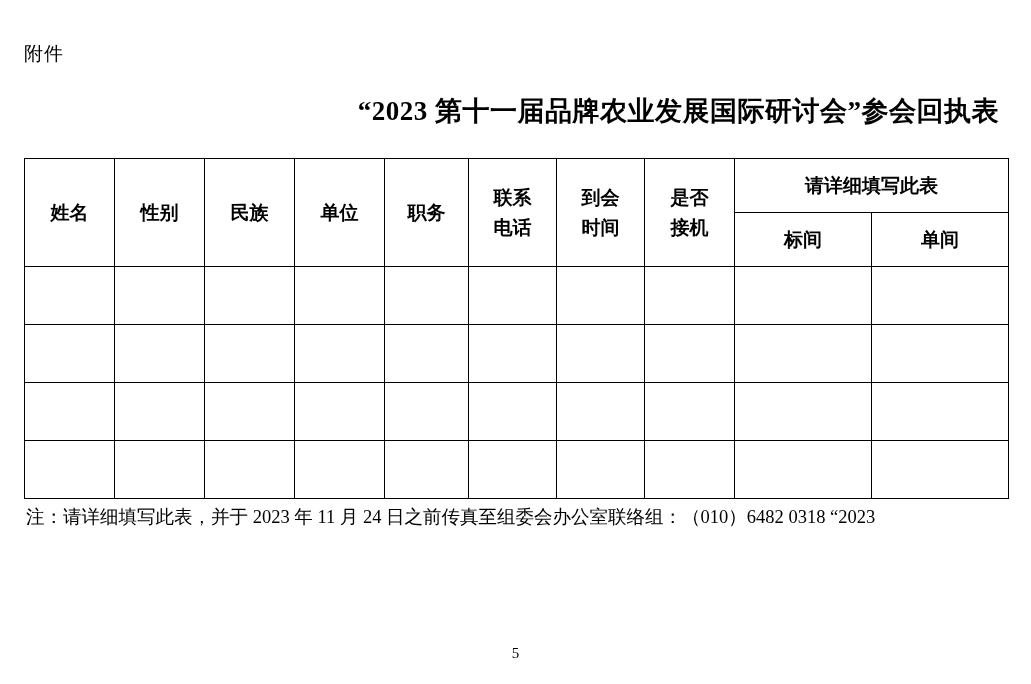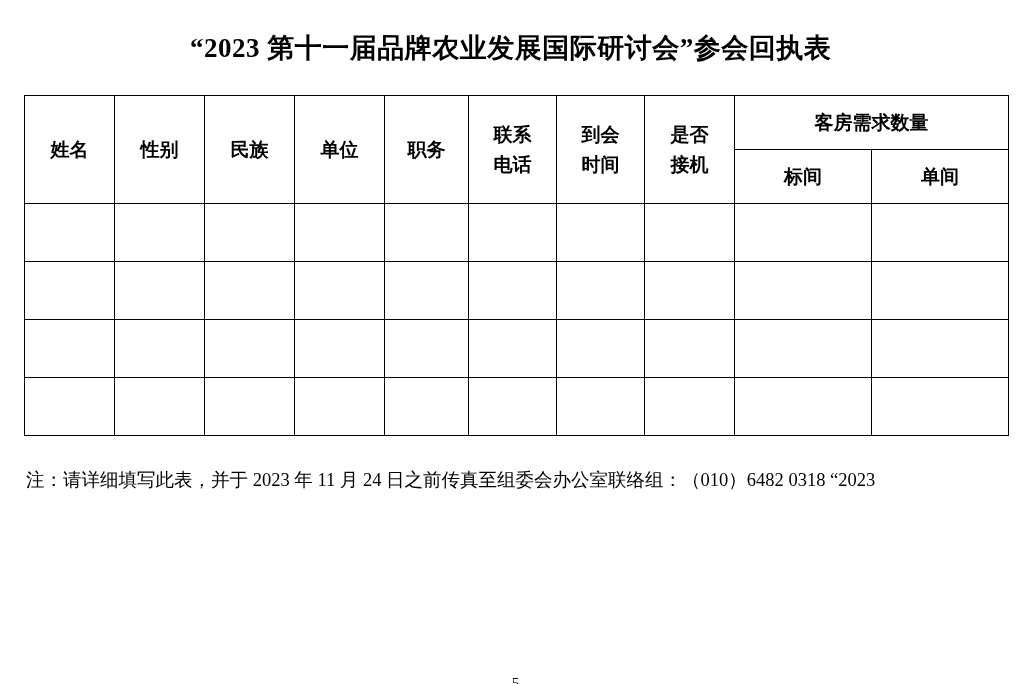--- a/index.html
+++ b/index.html
@@ -23,21 +23,21 @@
     padding: 0 22px;
   }
   .attachment-label {
     font-size: 19px;
     line-height: 1;
     padding-top: 44px;
     padding-left: 2px;
     letter-spacing: 1px;
   }
   .doc-title {
-    text-align: center;
+    text-align: right;
     font-size: 27px;
     font-weight: bold;
     letter-spacing: 0.5px;
     margin-top: 30px;
     margin-bottom: 0;
     padding-right: 10px;
   }
   .table-wrap {
     margin-top: 29px;
     padding: 0 2px;
@@ -62,21 +62,20 @@
     height: 106px;
   }
   .two-line {
     line-height: 1.55;
     margin-left: 33px;
   }
   .empty-row td {
     height: 57px;
   }
   .note {
-    margin-top: 26px;
     font-size: 18.5px;
     line-height: 2.0;
     padding: 0 4px;
     text-align: justify;
   }
   .note p {
     margin: 0;
   }
   .page-number {
     position: absolute;
@@ -85,20 +84,21 @@
     width: 100%;
     text-align: center;
     font-size: 15px;
   }
 </style>
 </head>
 <body>
 
 <div class="page">
 
+  <div class="attachment-label">附件</div>
 
   <div class="doc-title">“2023 第十一届品牌农业发展国际研讨会”参会回执表</div>
 
   <div class="table-wrap">
     <table class="receipt">
       <colgroup>
         <col style="width:90px">
         <col style="width:90px">
         <col style="width:90px">
         <col style="width:90px">
@@ -121,21 +121,21 @@
             <div>电话</div>
           </th>
           <th class="hdr-tall two-line" rowspan="2">
             <div>到会</div>
             <div>时间</div>
           </th>
           <th class="hdr-tall two-line" rowspan="2">
             <div>是否</div>
             <div>接机</div>
           </th>
-          <th colspan="2">客房需求数量</th>
+          <th colspan="2">请详细填写此表</th>
         </tr>
         <tr>
           <th>标间</th>
           <th>单间</th>
         </tr>
       </thead>
       <tbody>
         <tr class="empty-row">
           <td></td>
           <td></td>

